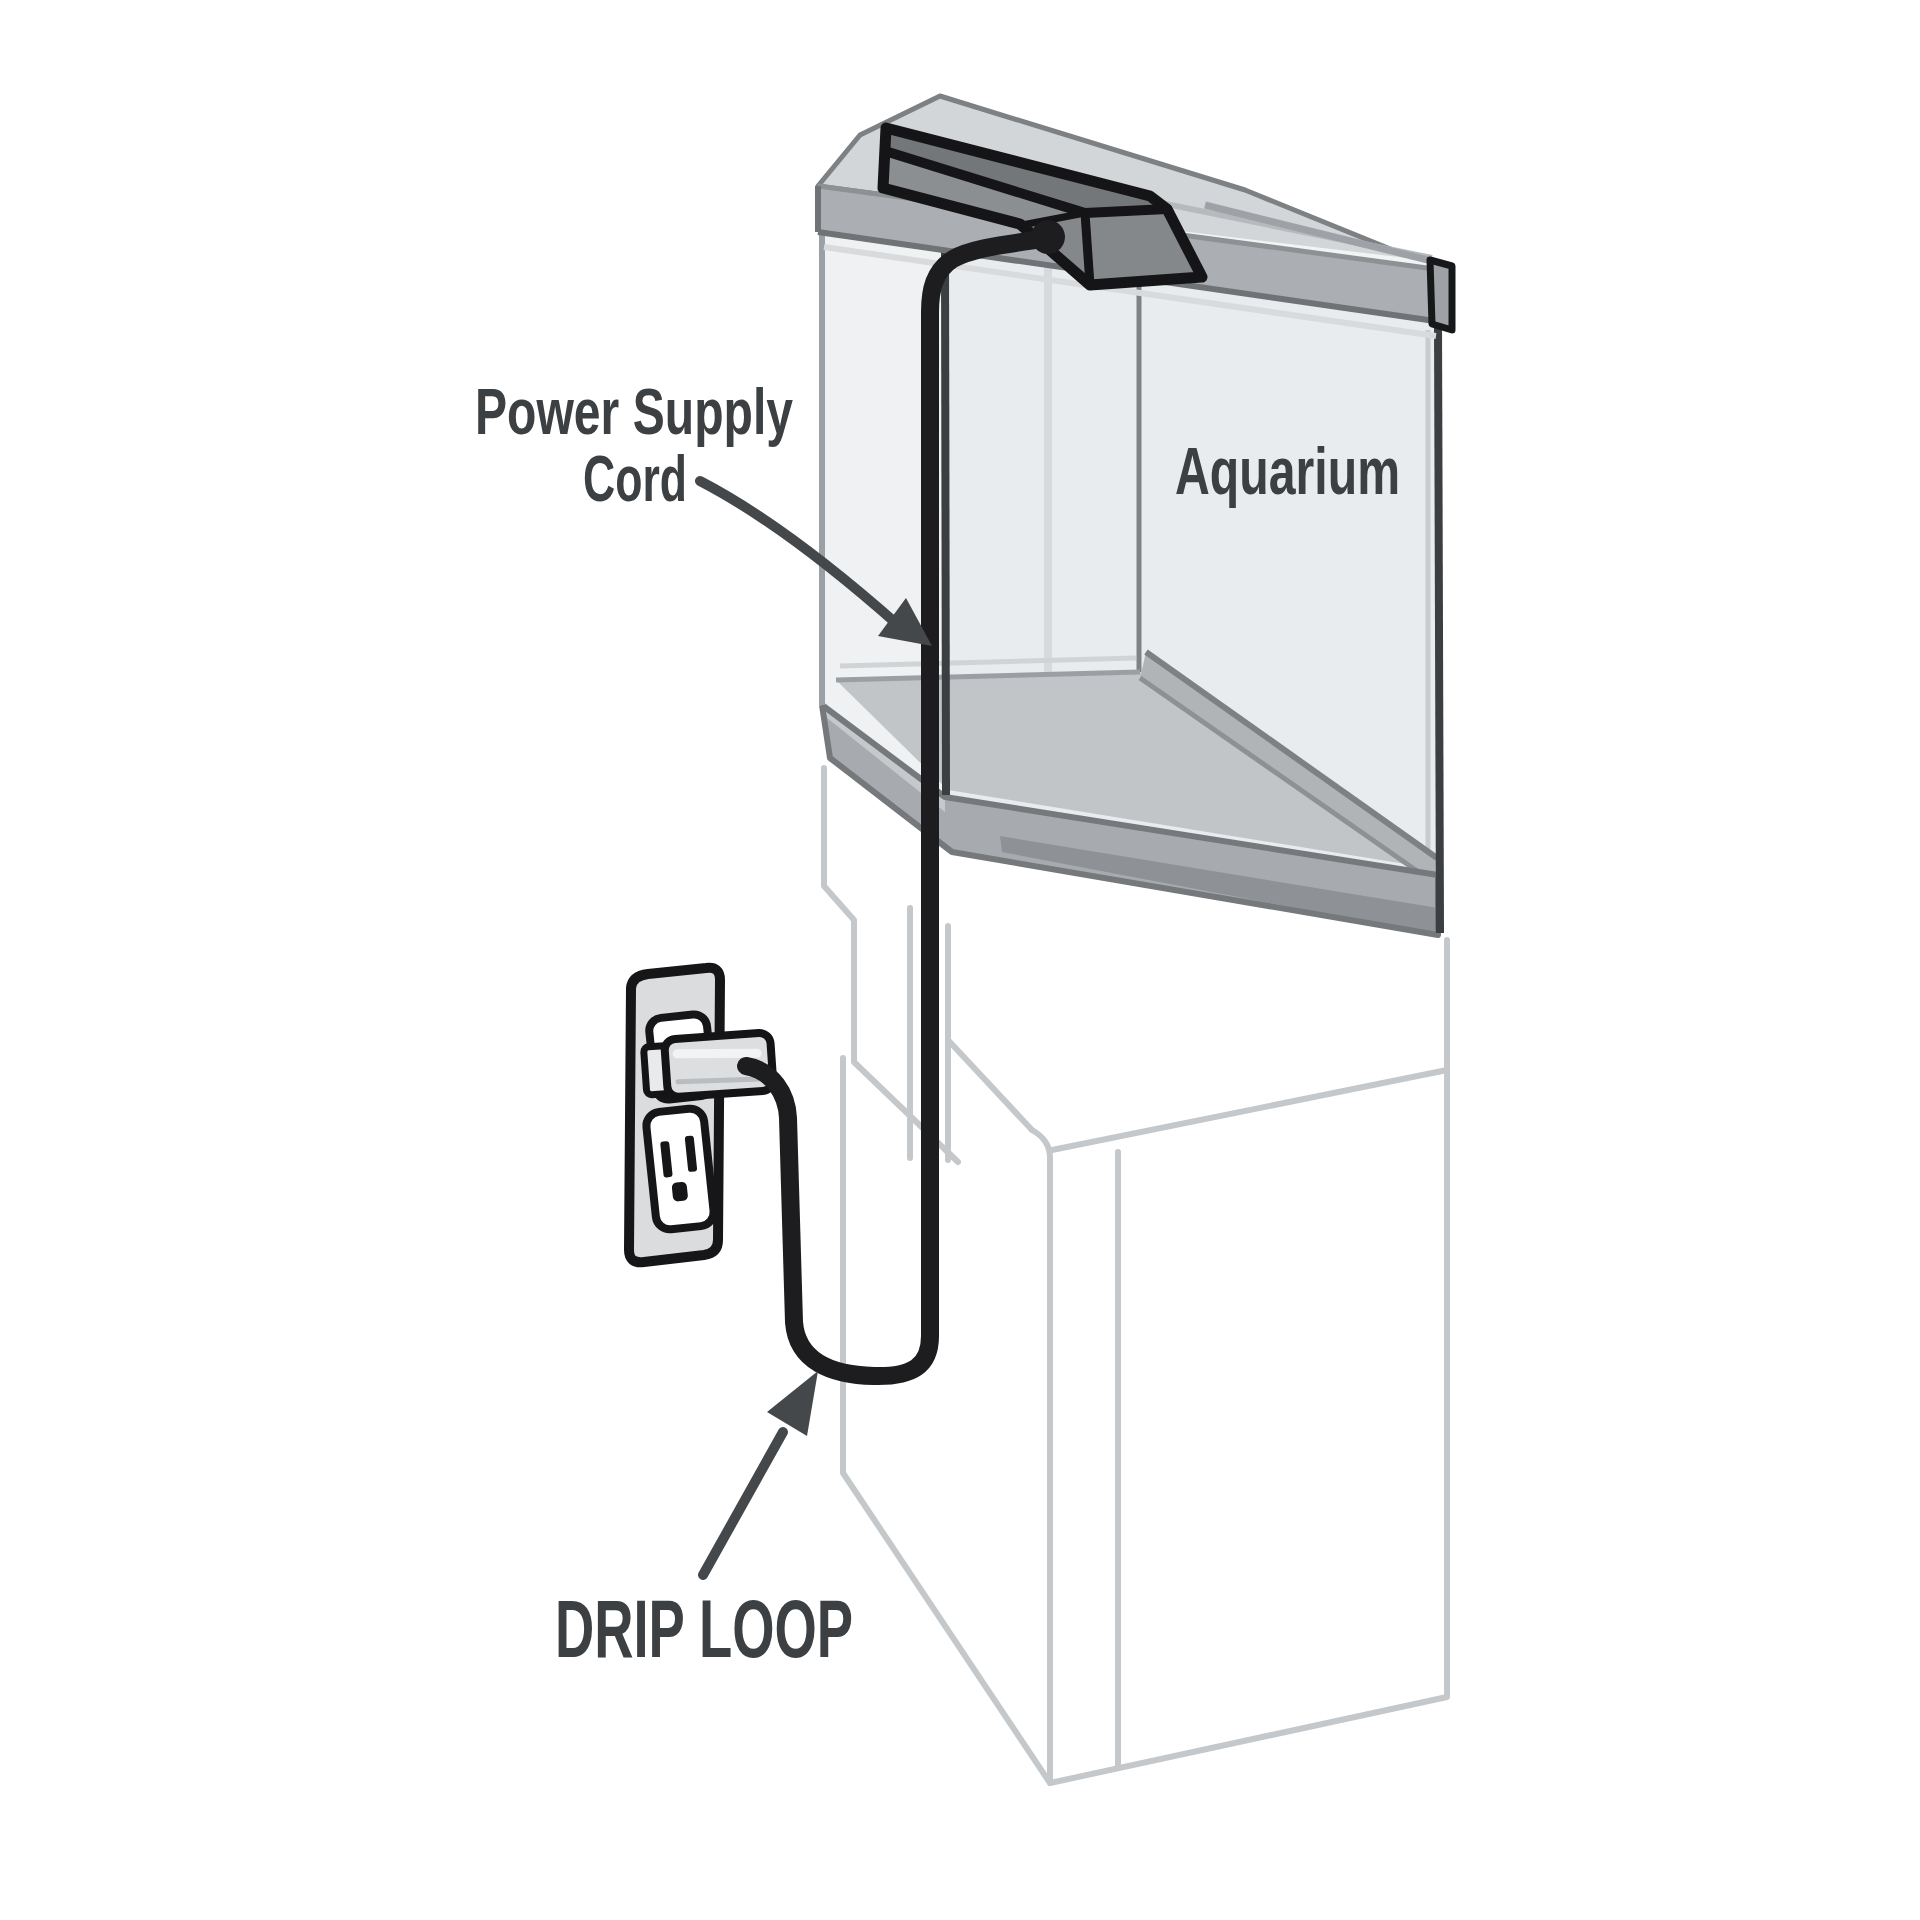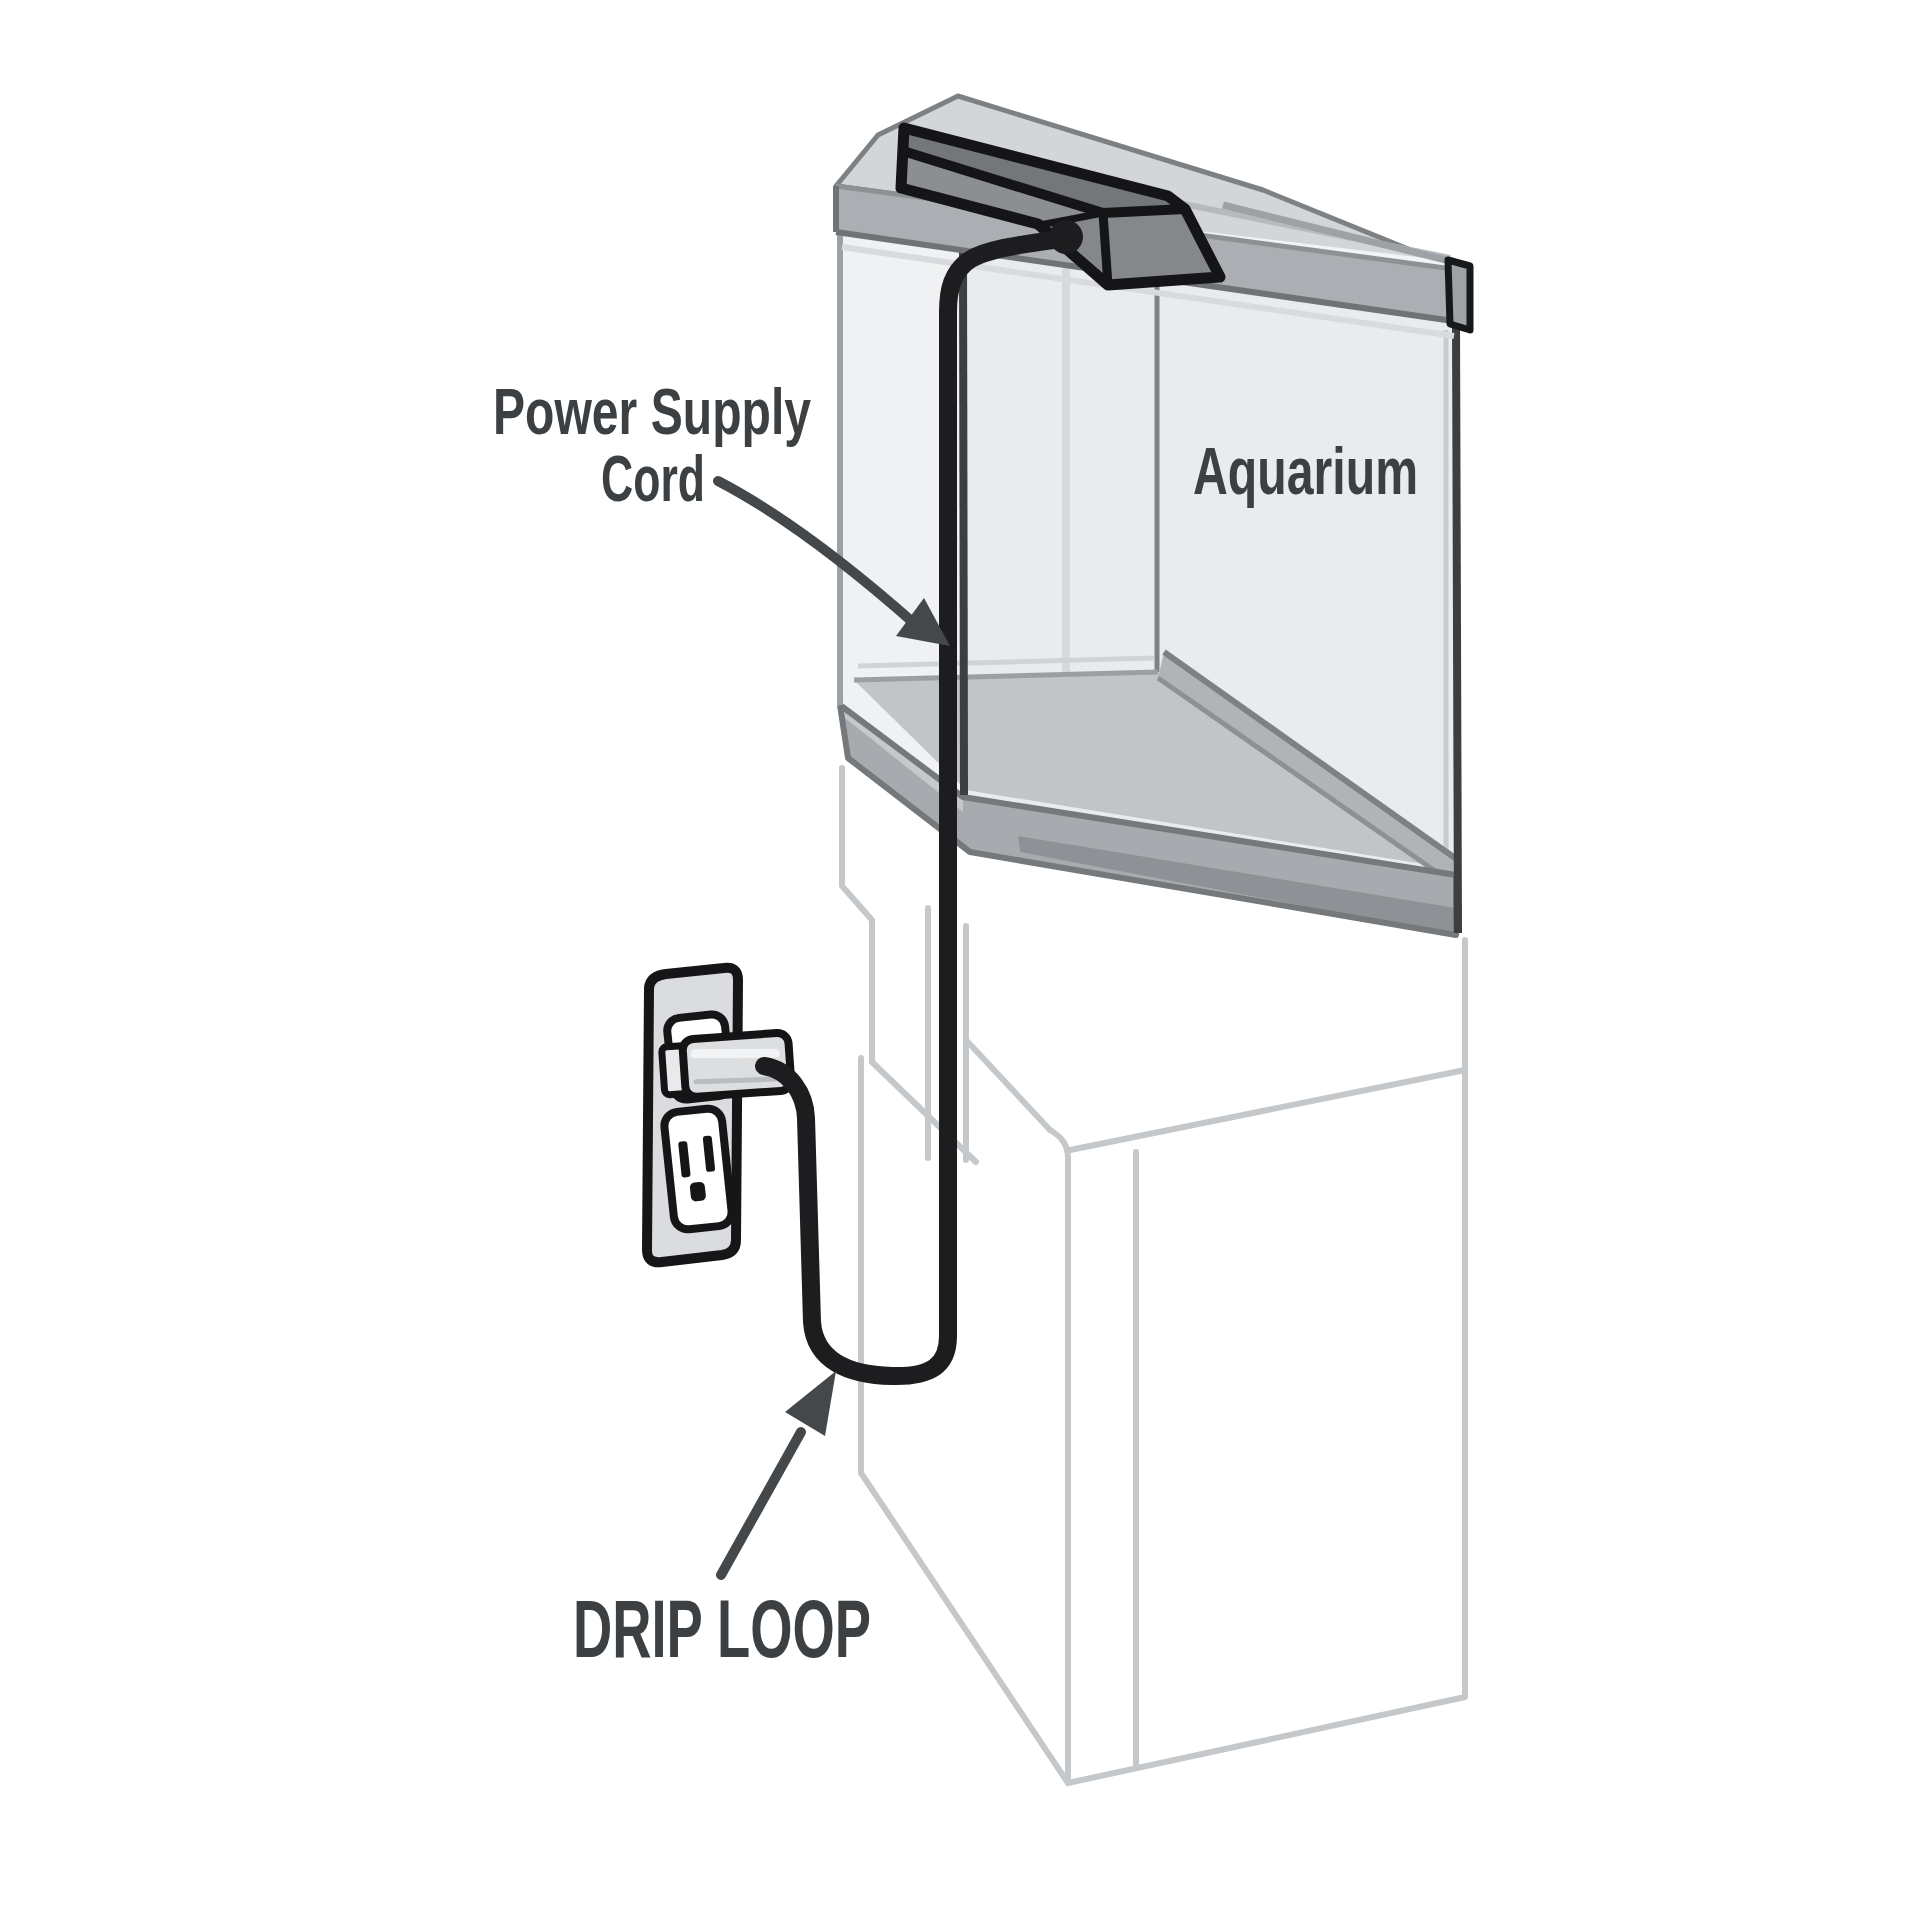--- a/index.html
+++ b/index.html
@@ -1,17 +1,17 @@
 <!DOCTYPE html>
 <html><head>
 <meta charset="utf-8">
 <title>Aquarium Drip Loop Diagram</title>
 <style>
   html,body{margin:0;padding:0;background:#ffffff;}
-  .page{width:1784px;height:1920px;background:#ffffff;position:relative;overflow:hidden;padding-left:18px;}
+  .page{width:1784px;height:1920px;background:#ffffff;position:relative;overflow:hidden;}
   svg{display:block;width:1920px;height:1920px;}
   .lbl{
     font-family:"Liberation Sans","DejaVu Sans",sans-serif;
     font-weight:bold;
     fill:#3d4043;
   }
   .arrow-line{stroke:#45484b;stroke-width:10;fill:none;stroke-linecap:round;}
   .arrow-head{fill:#45484b;stroke:none;}
   .cord{fill:none;stroke:#1d1d1f;stroke-width:18;stroke-linecap:round;stroke-linejoin:round;}
   .stand-line{fill:none;stroke:#c4c8cb;stroke-width:6;stroke-linecap:round;stroke-linejoin:round;}

